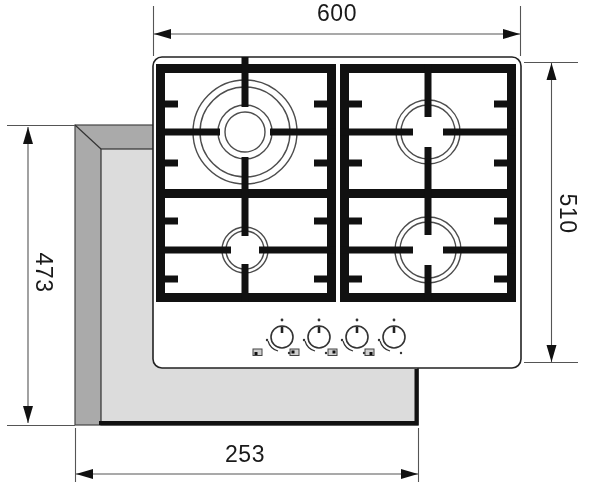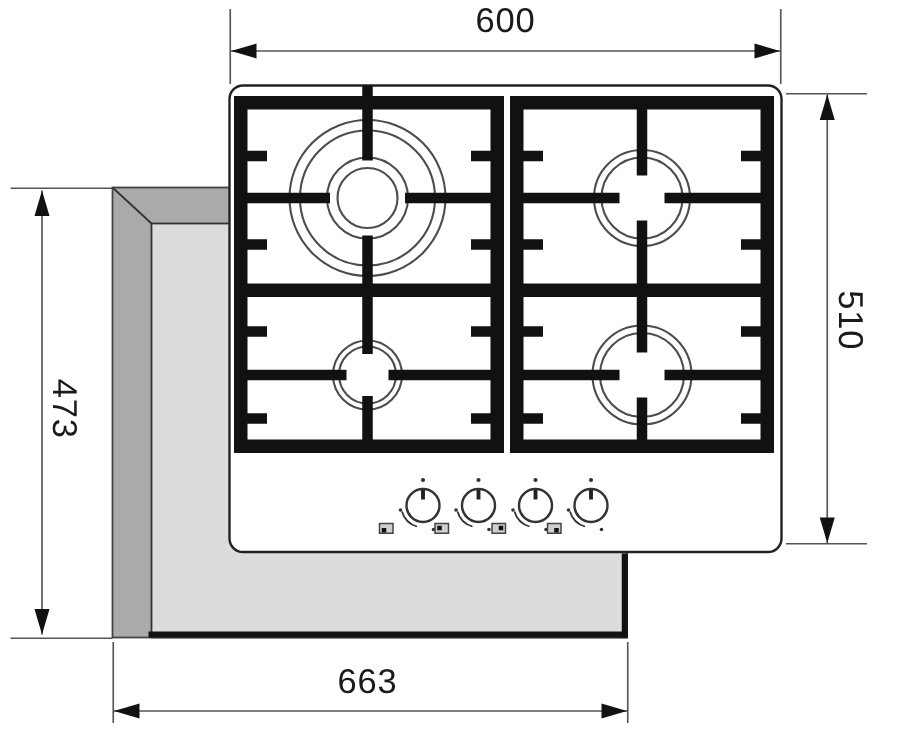--- a/index.html
+++ b/index.html
@@ -178,14 +178,14 @@
     <polygon points="418,474 401,469 401,479" fill="#111111" stroke="none"></polygon>
   </g>
 </svg>
 
   <div class="dim-label" style="left:307px;top:2px;">600</div>
 
   <div class="dim-label rot90" style="left:537px;top:202px;">510</div>
 
   <div class="dim-label rot90" style="left:13px;top:261px;">473</div>
 
-  <div class="dim-label" style="left:215px;top:443px;">663</div>
+  <div class="dim-label" style="left:215px;top:443px;">253</div>
 </div>
 
 </body></html>

